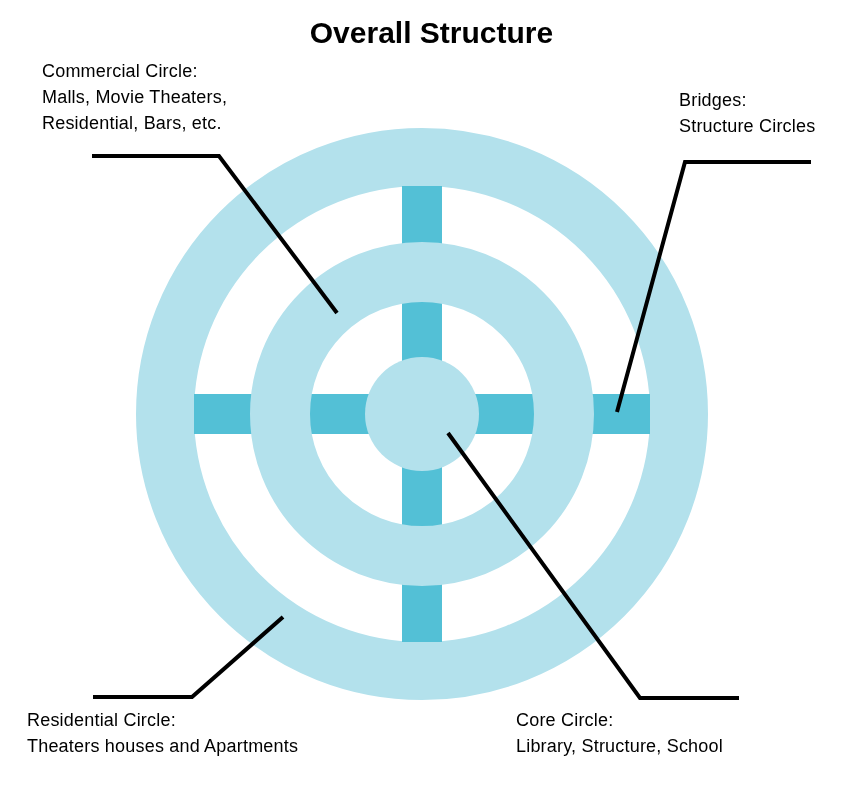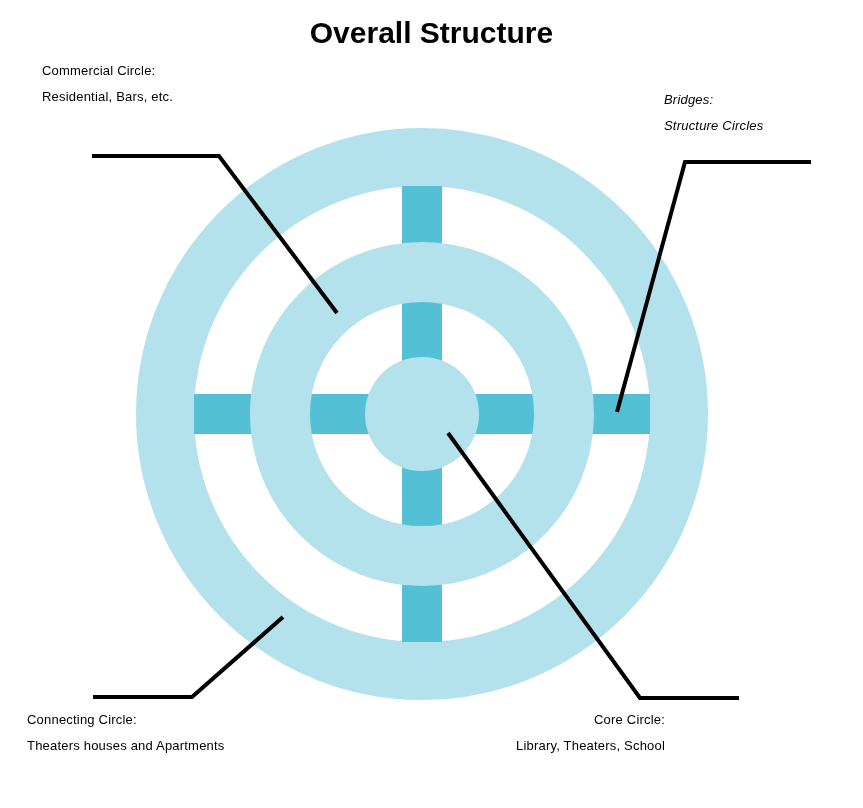--- a/index.html
+++ b/index.html
@@ -30,31 +30,31 @@
   .page-title {
     position: absolute;
     left: 0; top: 16px; width: 863px;
     text-align: center;
     font-size: 30px;
     font-weight: 600;
     letter-spacing: 0px;
   }
   .callout {
     position: absolute;
-    font-size: 13px;
+    font-size: 18px;
     line-height: 26px;
     font-weight: 400;
     letter-spacing: 0.2px;
     white-space: nowrap;
   }
   .callout span { display: block; }
   .callout-commercial  { left: 42px;  top: 58px;  }
-  .callout-bridges     { left: 664px; top: 87px; font-style: italic;  }
+  .callout-bridges     { left: 679px; top: 87px;  }
   .callout-residential { left: 27px;  top: 707px; }
-  .callout-core        { left: 516px; top: 707px; text-align: right; }
+  .callout-core        { left: 516px; top: 707px; }
 </style>
 </head>
 <body>
 
 <div class="stage">
 
   <svg class="diagram" width="863" height="808" viewBox="0 0 863 808">
 
     <circle class="ring ring-outer" cx="422" cy="414" r="257"></circle>
 
@@ -68,31 +68,32 @@
     <polyline class="pointer" points="92,156 219,156 337,313"></polyline>
     <polyline class="pointer" points="811,162 685,162 617,412"></polyline>
     <polyline class="pointer" points="448,433 640,698 739,698"></polyline>
     <polyline class="pointer" points="283,617 192,697 93,697"></polyline>
   </svg>
 
   <div class="page-title">Overall Structure</div>
 
   <div class="callout callout-commercial">
     <span>Commercial Circle:</span>
+    <span>Malls, Movie Theaters,</span>
     <span>Residential, Bars, etc.</span>
   </div>
 
   <div class="callout callout-bridges">
     <span>Bridges:</span>
     <span>Structure Circles</span>
   </div>
 
   <div class="callout callout-residential">
-    <span>Connecting Circle:</span>
+    <span>Residential Circle:</span>
     <span>Theaters houses and Apartments</span>
   </div>
 
   <div class="callout callout-core">
     <span>Core Circle:</span>
-    <span>Library, Theaters, School</span>
+    <span>Library, Structure, School</span>
   </div>
 
 </div>
 
 </body></html>

